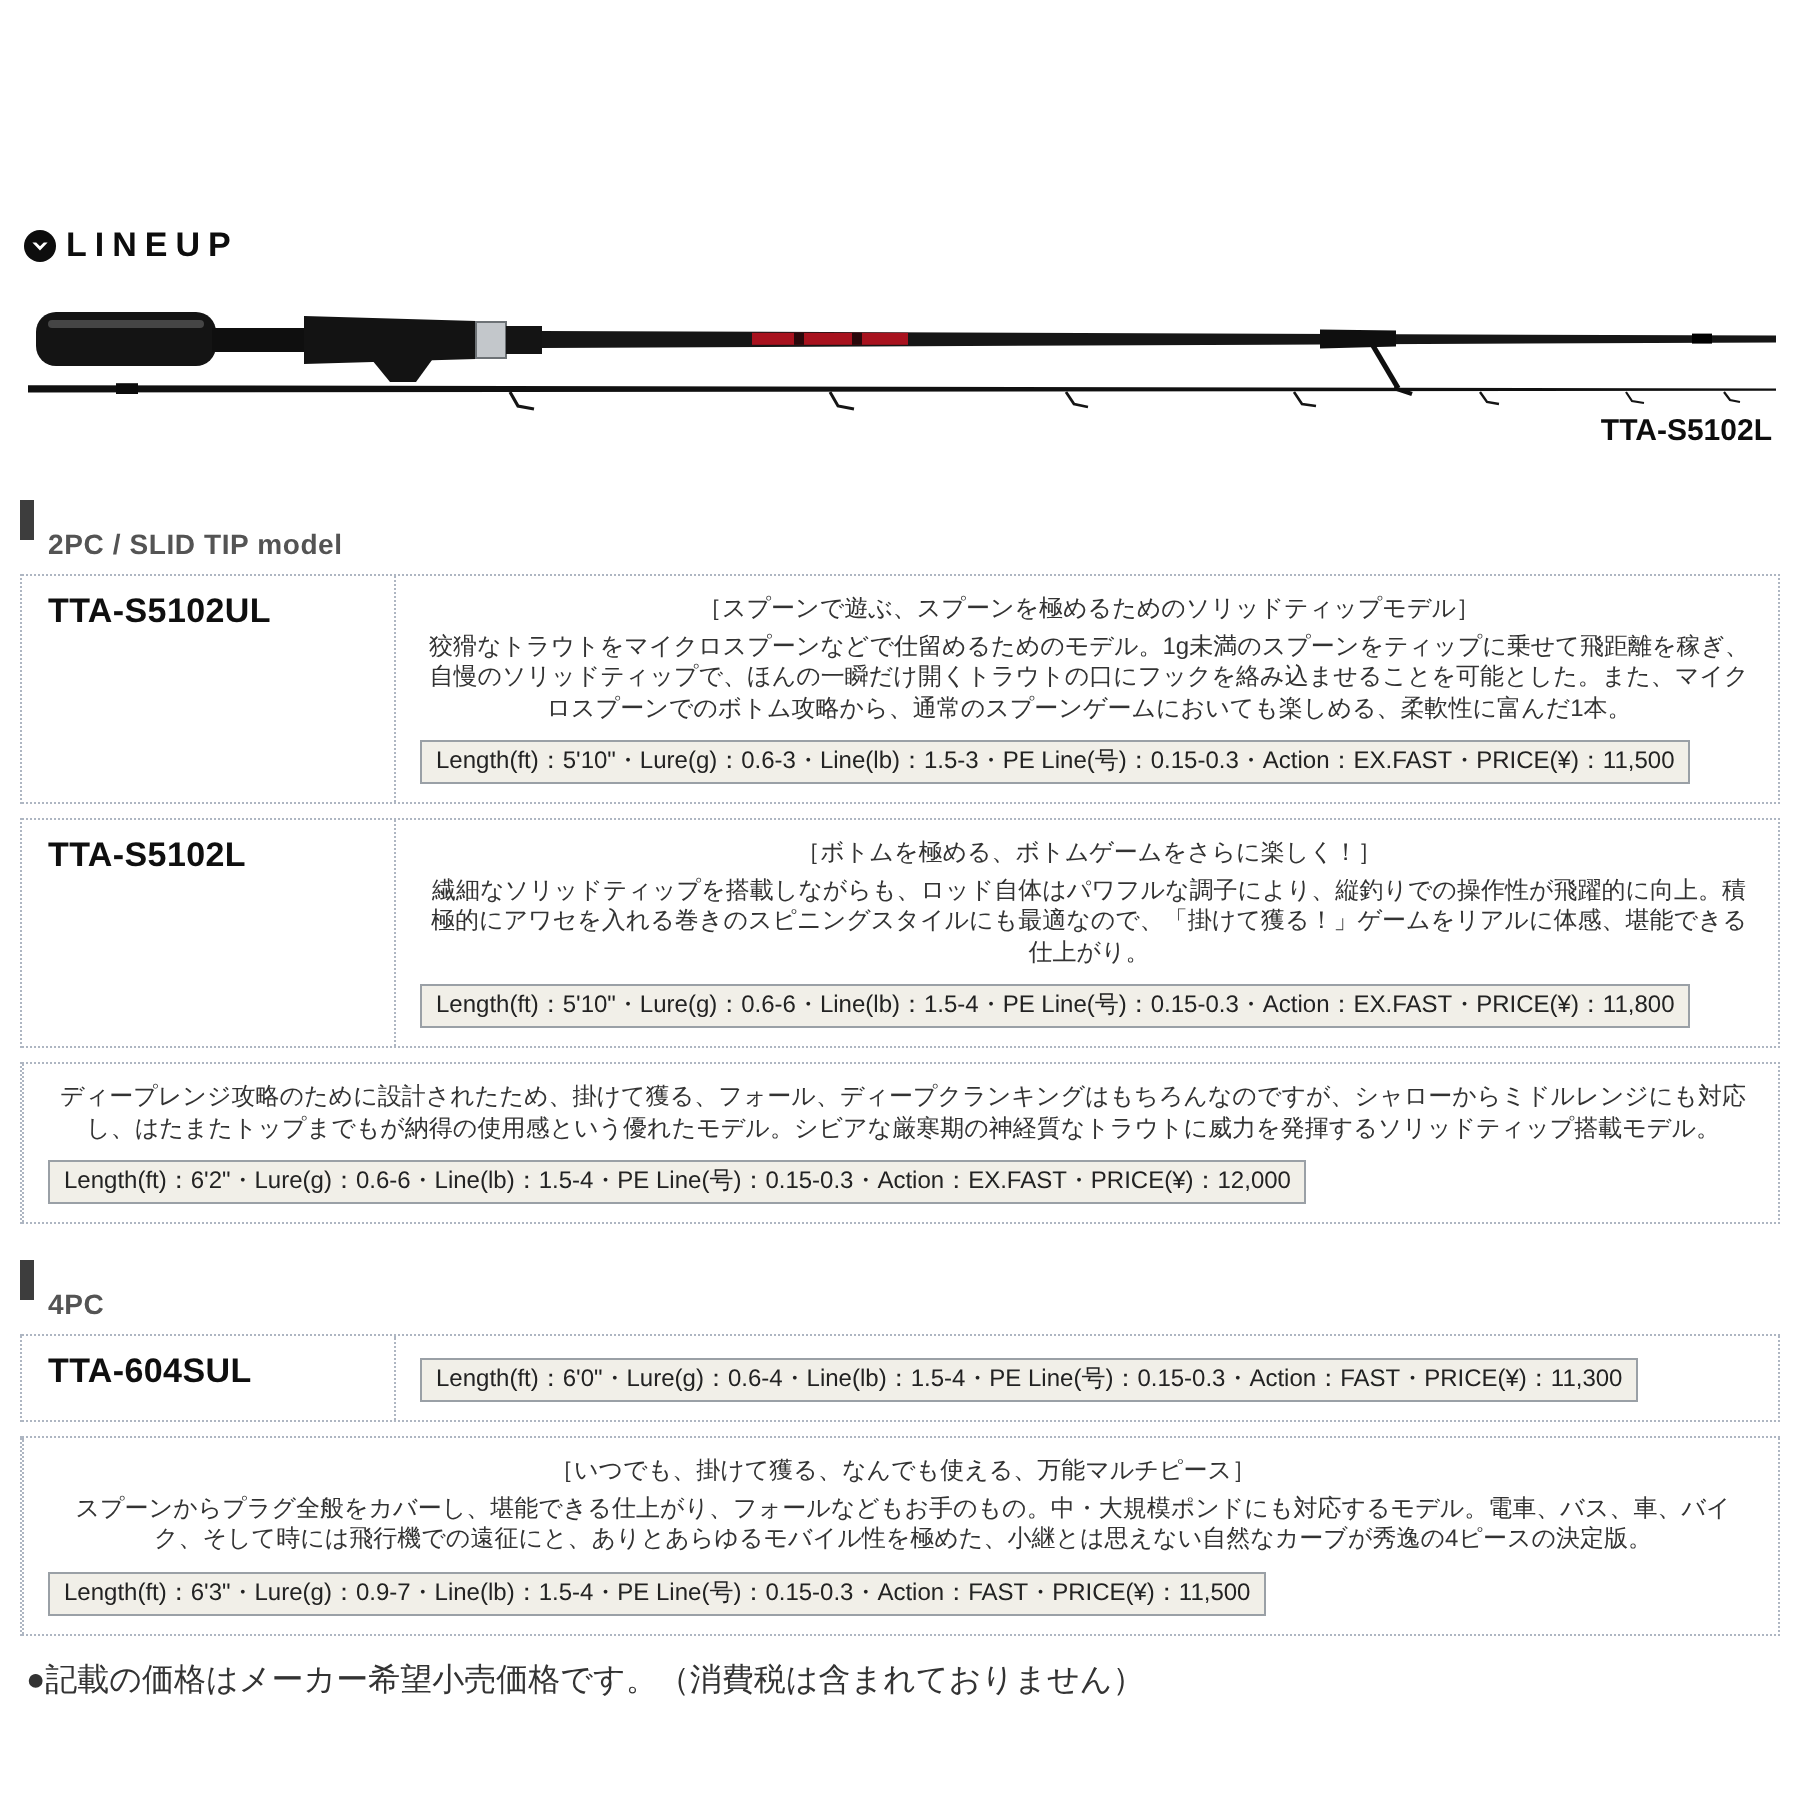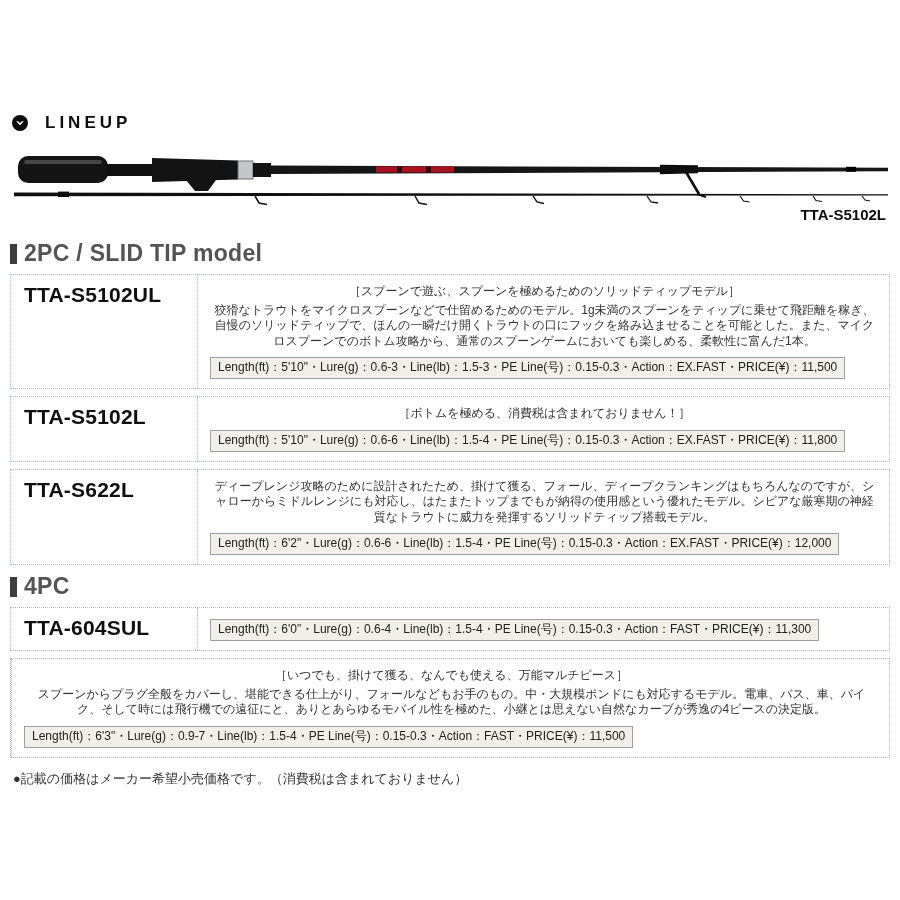--- a/index.html
+++ b/index.html
@@ -5,46 +5,46 @@
   html,body{margin:0;padding:0;background:#ffffff;}
   body{
     width:900px;height:900px;overflow:hidden;
     font-family:"Liberation Sans","DejaVu Sans",sans-serif;
     color:#333;
     -webkit-font-smoothing:antialiased;
   }
   .page{box-sizing:border-box;width:900px;padding:112px 10px 0 10px;}
 
   
-  .lineup{display:flex;align-items:center;gap:17px;margin:0 0 6px 2px;height:22px;}
+  .lineup{display:flex;align-items:center;gap:5px;margin:0 0 6px 2px;height:22px;}
   .lineup-icon{width:16px;height:16px;flex:0 0 16px;}
   .lineup-text{font-weight:bold;font-size:17px;letter-spacing:4px;color:#0d0d0d;}
 
   
   .rod-figure{margin:0 0 4px 0;line-height:0;}
 
   
   .section-title{display:flex;align-items:center;margin:8px 0 7px 0;}
   .section-bar{width:7px;height:20px;background:#3d3d3d;margin-right:7px;flex:0 0 7px;}
-  .section-text{font-weight:bold;font-size:23px;color:#545454;letter-spacing:.3px;}
+  .section-text{font-weight:bold;font-size:14px;color:#545454;letter-spacing:.3px;margin-top:24px;}
 
   
   .product{display:flex;border:1px dotted #aeb6c2;margin-bottom:7px;background:#fff;}
   .model-col{flex:0 0 186px;width:186px;padding:8px 6px 8px 13px;box-sizing:border-box;}
-  .model{font-size:21px;font-weight:bold;color:#0f0f0f;letter-spacing:.2px;white-space:nowrap;}
+  .model{font-size:17px;font-weight:bold;color:#0f0f0f;letter-spacing:.2px;white-space:nowrap;}
   .desc-col{flex:1;border-left:1px dotted #aeb6c2;padding:6px 10px 9px 12px;min-width:0;}
   .headline,.desc{margin:3px;font-size:12px;line-height:15.5px;color:#333;text-align:center;}
   .spec{
     display:inline-block;margin-top:5px;
     background:#f1efe8;border:1px solid #9aa0a6;
     padding:2px 7px 3px 7px;font-size:12px;color:#222;line-height:15px;
   }
 
   
-  .note{font-size:13px;color:#333;margin:12px 0 0 3px;}
+  .note{font-size:16px;color:#333;margin:12px 0 0 3px;}
 </style>
 </head>
 <body>
 
 <div class="page">
 
   <div class="lineup">
     <svg class="lineup-icon" viewBox="0 0 16 16">
       <circle cx="8" cy="8" r="8" fill="#0d0d0d"></circle>
       <path d="M4.2 6.2 L8 10.2 L11.8 6.2 L9.9 6.2 L8 8.1 L6.1 6.2 Z" fill="#ffffff"></path>
@@ -102,29 +102,27 @@
       <p class="desc">狡猾なトラウトをマイクロスプーンなどで仕留めるためのモデル。1g未満のスプーンをティップに乗せて飛距離を稼ぎ、自慢のソリッドティップで、ほんの一瞬だけ開くトラウトの口にフックを絡み込ませることを可能とした。また、マイクロスプーンでのボトム攻略から、通常のスプーンゲームにおいても楽しめる、柔軟性に富んだ1本。</p>
       <span class="spec">Length(ft)：5'10"・Lure(g)：0.6-3・Line(lb)：1.5-3・PE Line(号)：0.15-0.3・Action：EX.FAST・PRICE(¥)：11,500</span>
     </div>
   </div>
 
   <div class="product">
     <div class="model-col">
       <span class="model">TTA-S5102L</span>
     </div>
     <div class="desc-col">
-      <p class="headline">［ボトムを極める、消費税は含まれておりません！］</p>
+      <p class="headline">［ボトムを極める、ボトムゲームをさらに楽しく！］</p>
+      <p class="desc">繊細なソリッドティップを搭載しながらも、ロッド自体はパワフルな調子により、縦釣りでの操作性が飛躍的に向上。積極的にアワセを入れる巻きのスピニングスタイルにも最適なので、「掛けて獲る！」ゲームをリアルに体感、堪能できる仕上がり。</p>
       <span class="spec">Length(ft)：5'10"・Lure(g)：0.6-6・Line(lb)：1.5-4・PE Line(号)：0.15-0.3・Action：EX.FAST・PRICE(¥)：11,800</span>
     </div>
   </div>
 
   <div class="product">
-    <div class="model-col">
-      <span class="model">TTA-S622L</span>
-    </div>
     <div class="desc-col">
       <p class="desc">ディープレンジ攻略のために設計されたため、掛けて獲る、フォール、ディープクランキングはもちろんなのですが、シャローからミドルレンジにも対応し、はたまたトップまでもが納得の使用感という優れたモデル。シビアな厳寒期の神経質なトラウトに威力を発揮するソリッドティップ搭載モデル。</p>
       <span class="spec">Length(ft)：6'2"・Lure(g)：0.6-6・Line(lb)：1.5-4・PE Line(号)：0.15-0.3・Action：EX.FAST・PRICE(¥)：12,000</span>
     </div>
   </div>
 
   <div class="section-title">
     <span class="section-bar"></span>
     <span class="section-text">4PC</span>
   </div>

